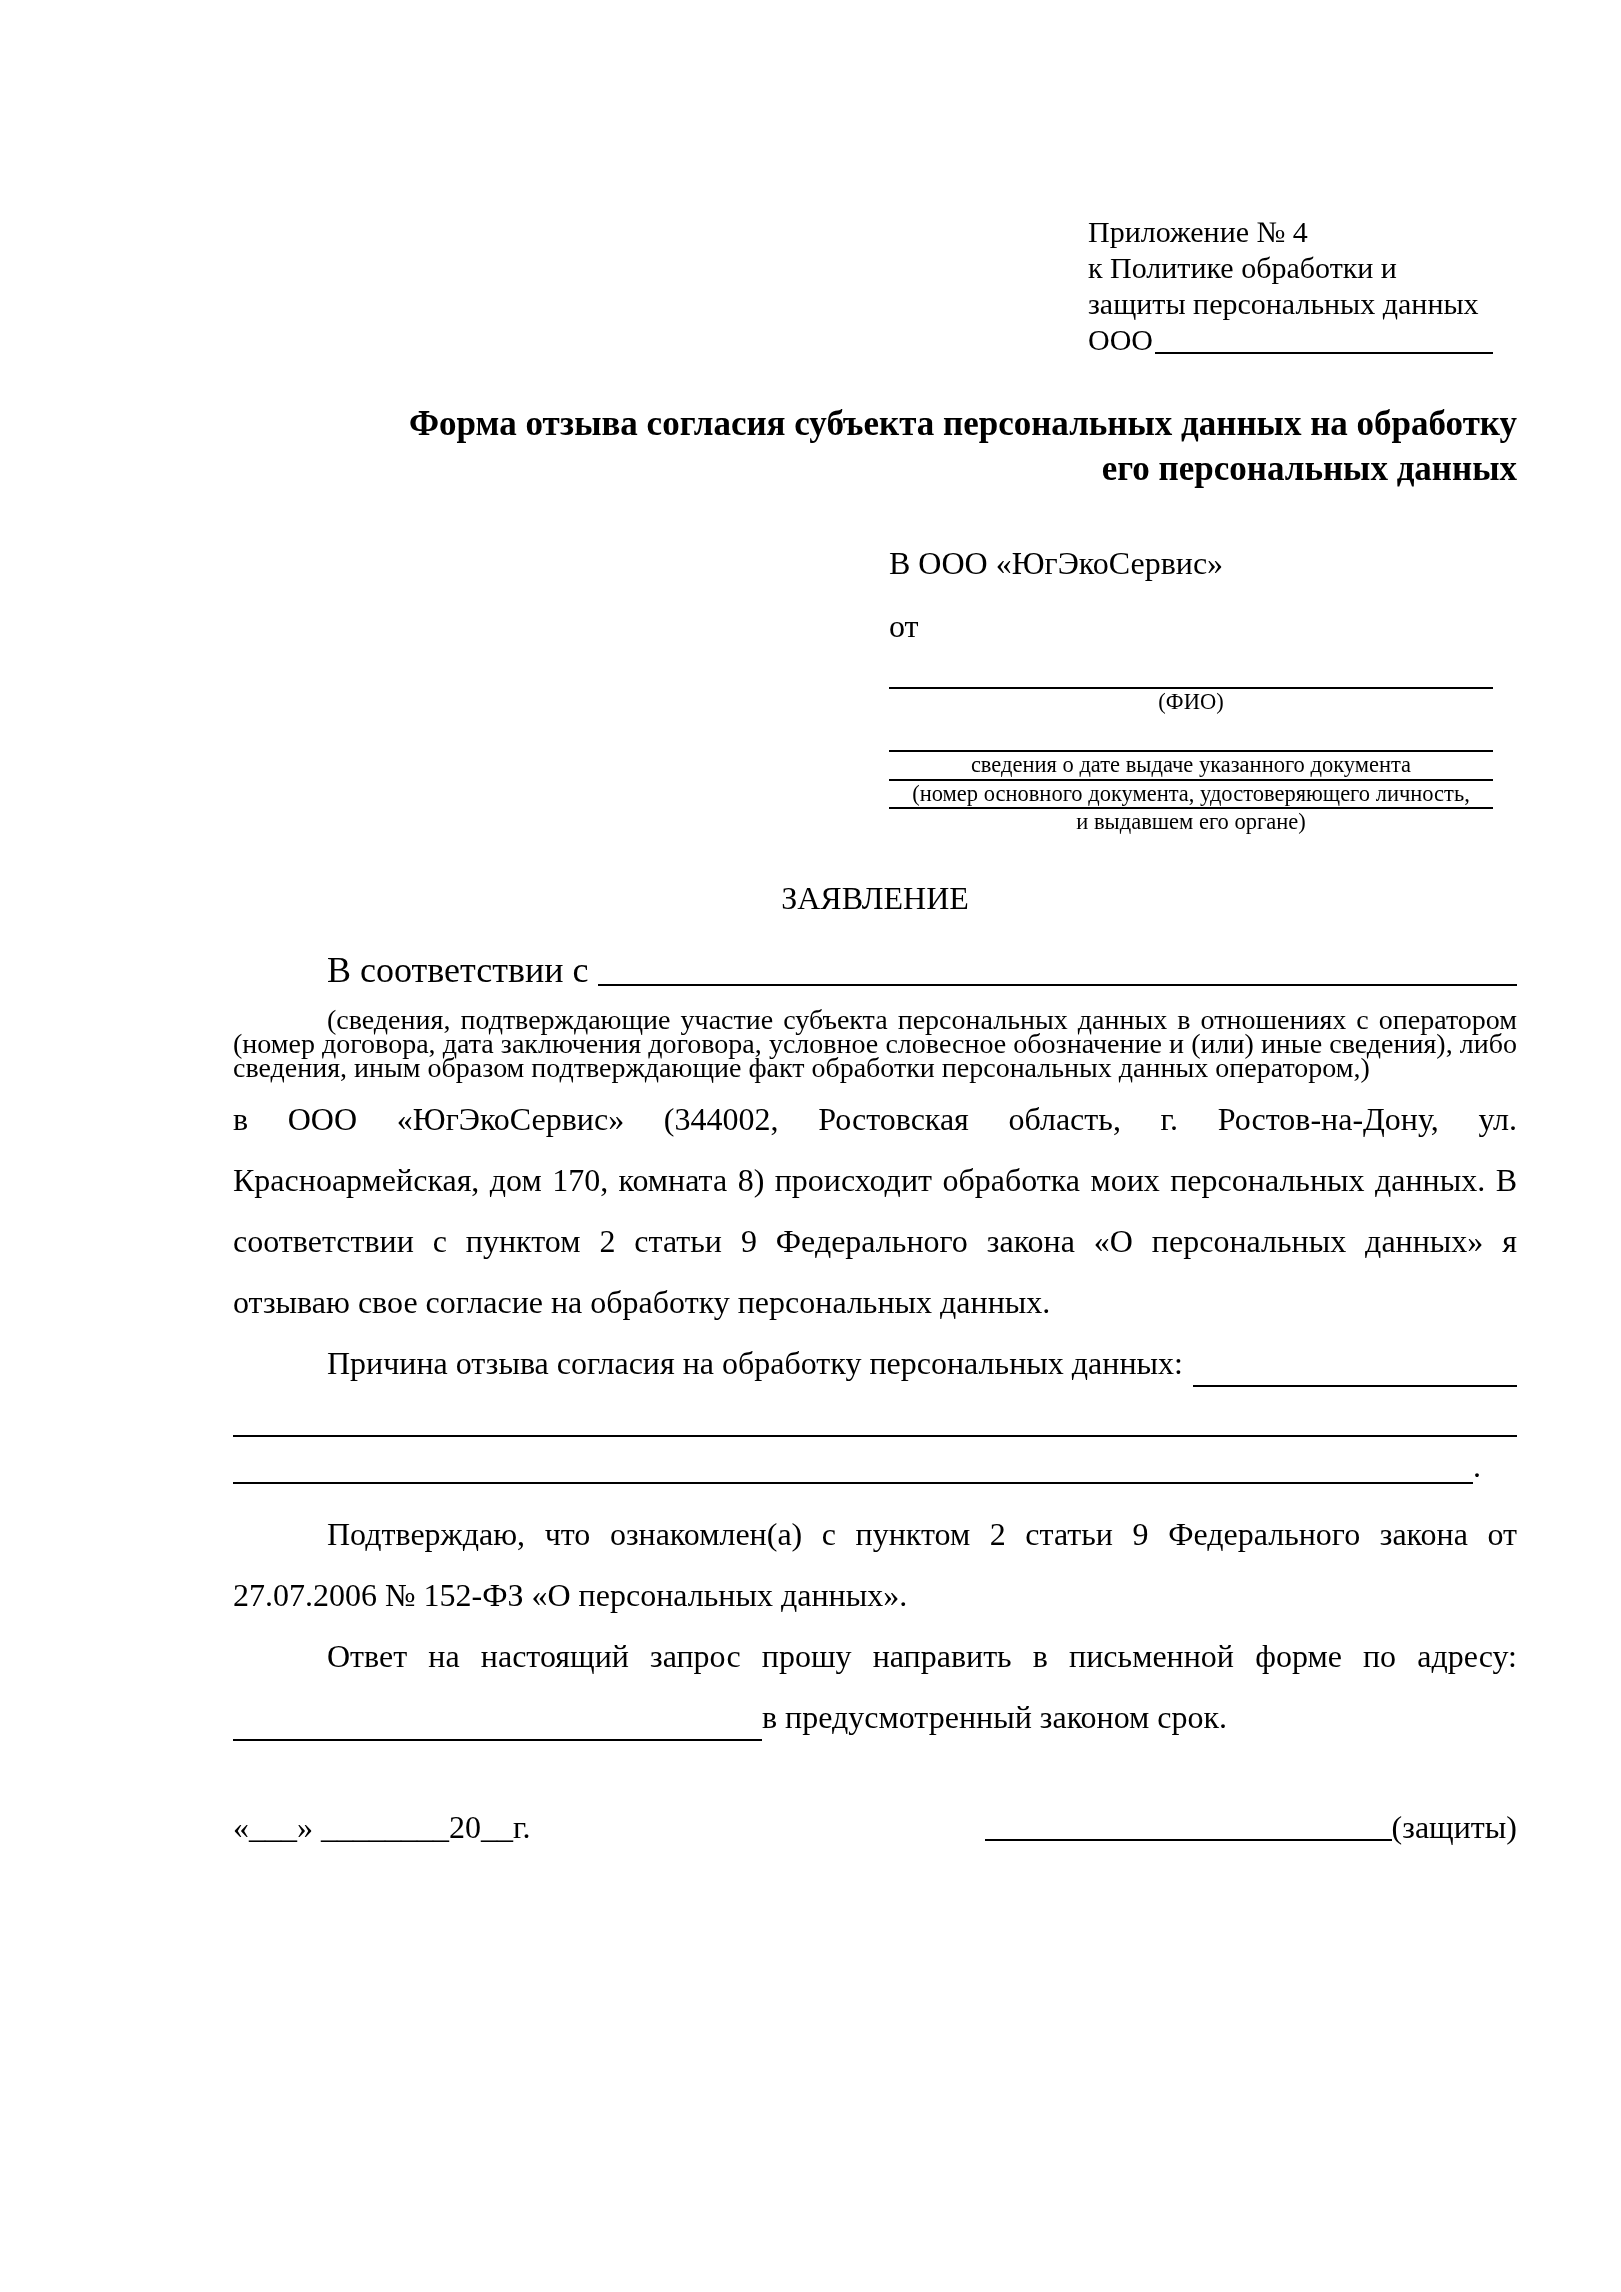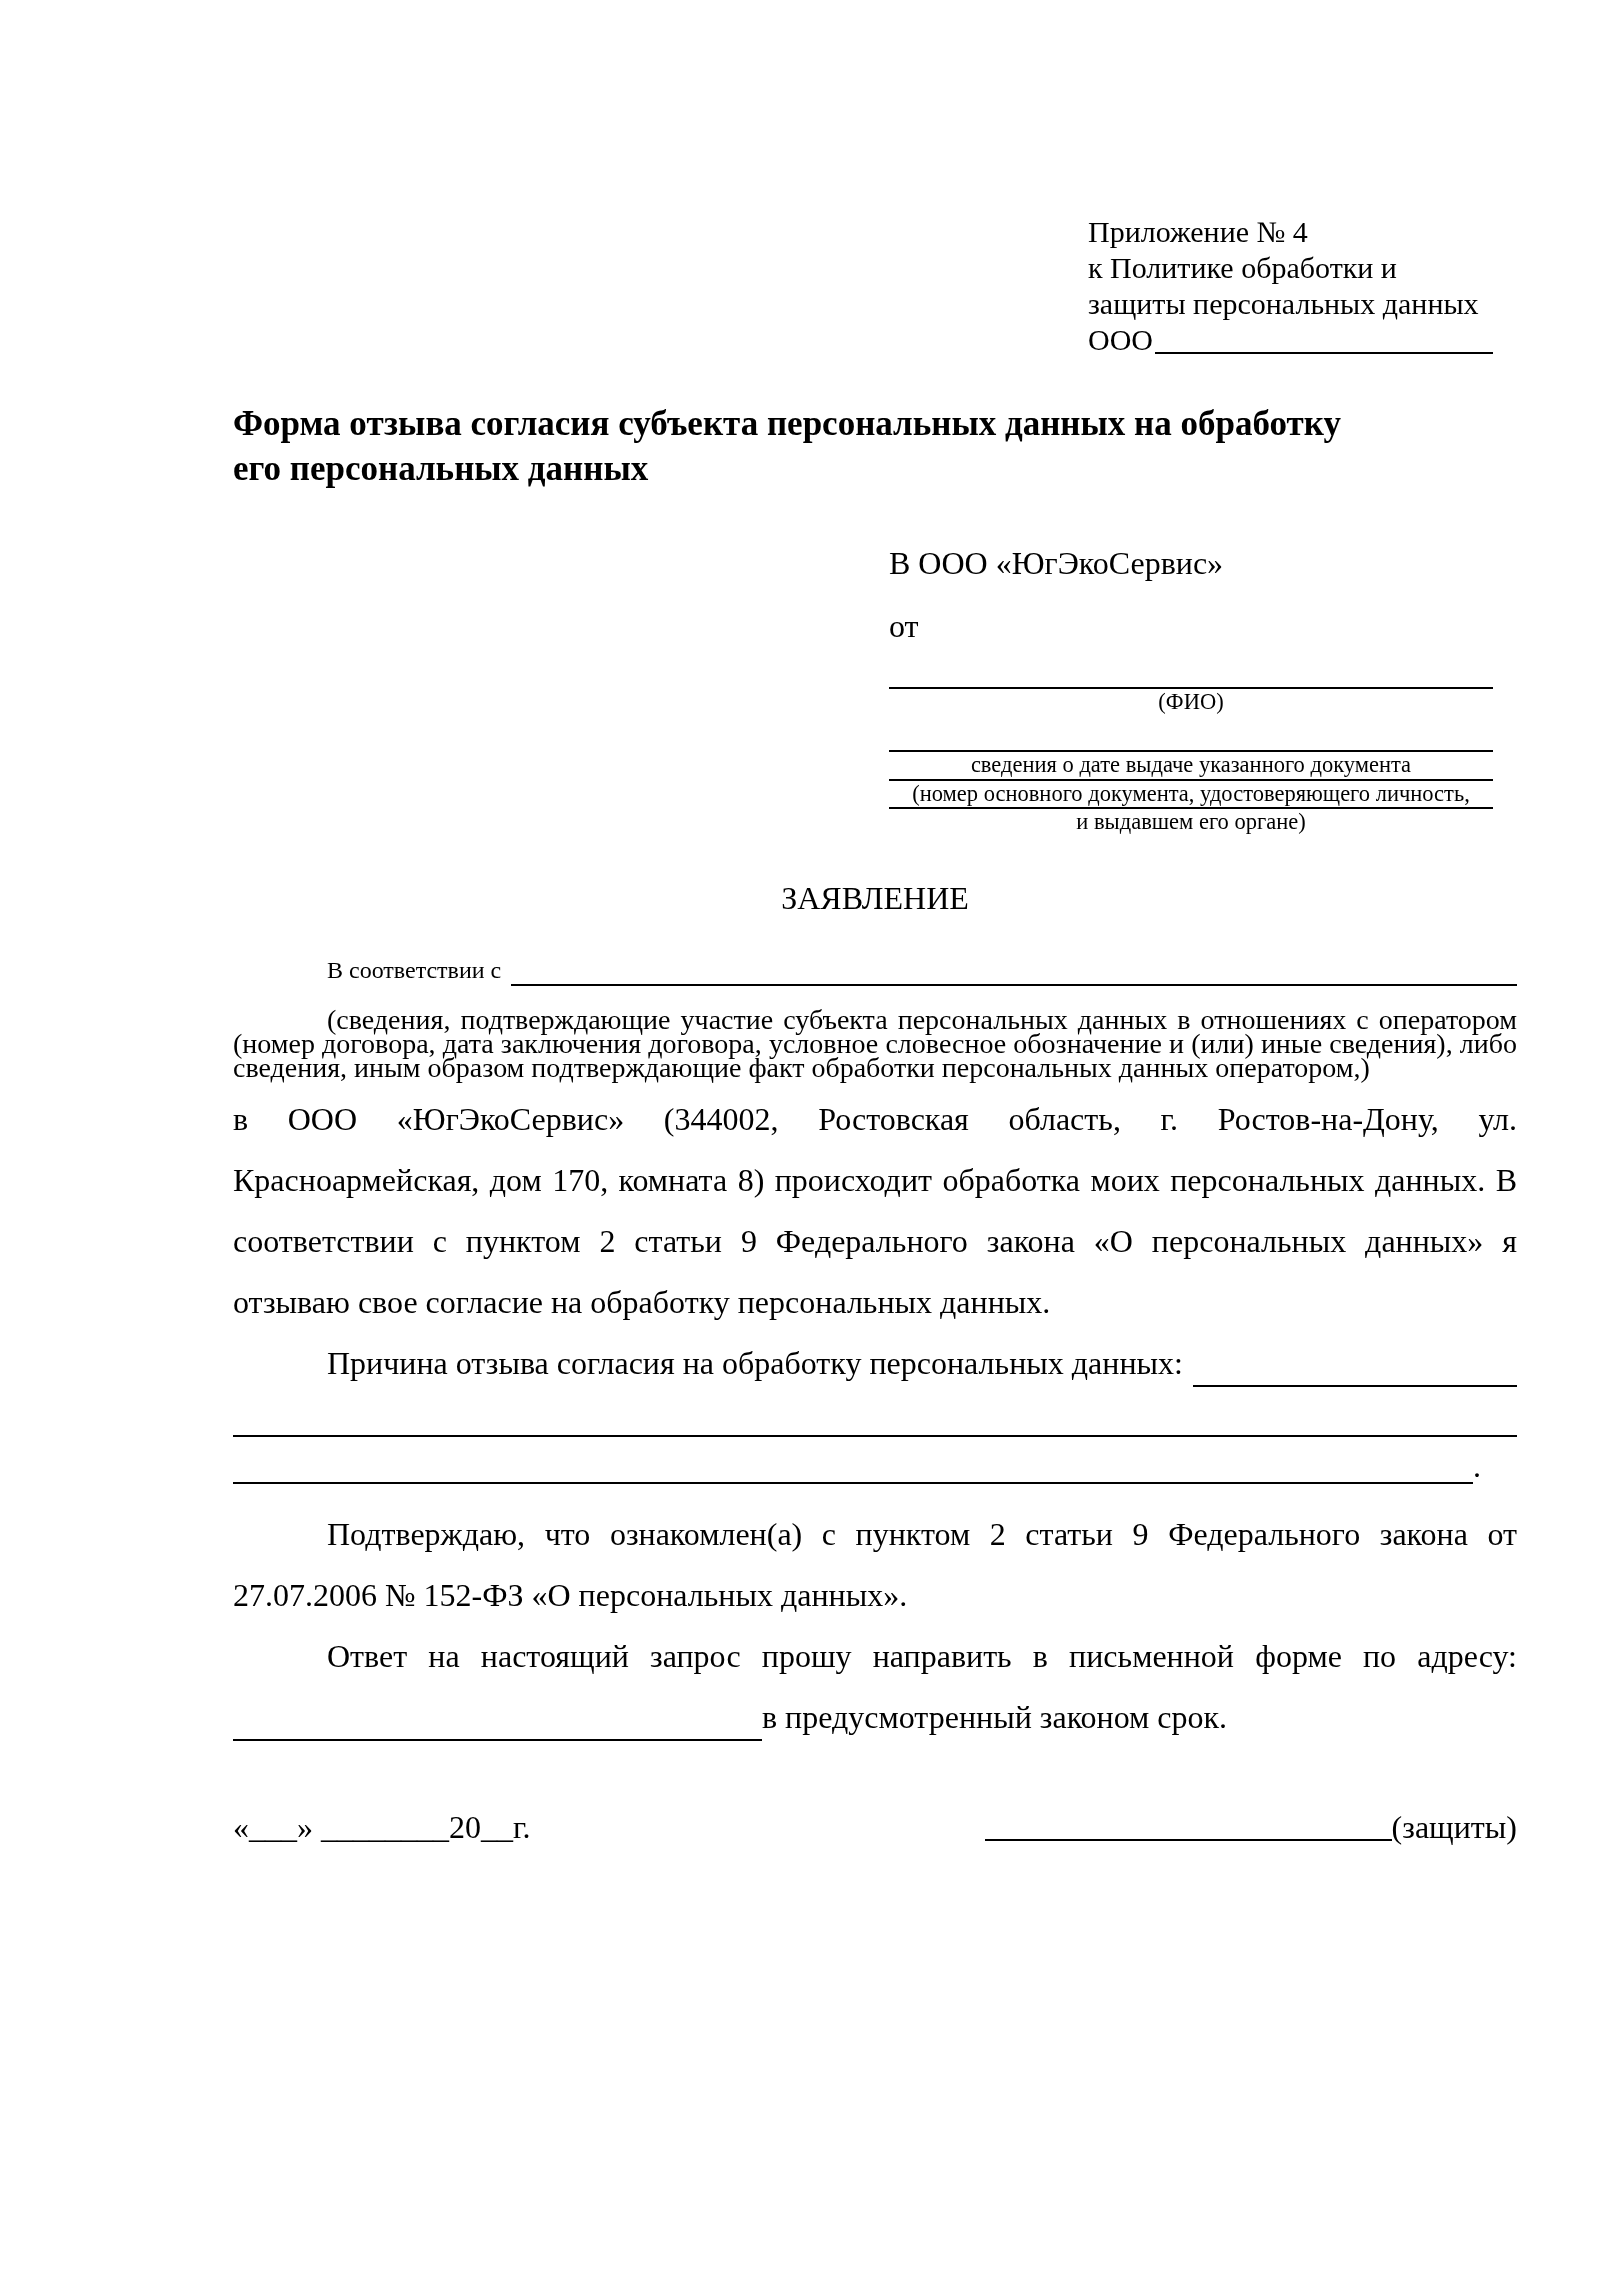--- a/index.html
+++ b/index.html
@@ -11,36 +11,36 @@
     position:relative;
   }
   .page { padding:214px 104px 0 233px; }
 
   
   .appendix { margin-left:855px; width:405px; font-size:30px; line-height:36px; }
   .appendix-ooo { display:flex; align-items:flex-end; }
   .appendix-ooo .fill-line { flex:1; border-bottom:2.9px solid #000; margin-bottom:3.9px; margin-left:2px; }
 
   
-  .doc-title { margin-top:43px; text-align:left; font-weight:bold; font-size:35px; line-height:45px; }
+  .doc-title { margin-top:43px; text-align:right; font-weight:bold; font-size:35px; line-height:45px; }
 
   
   .addressee { margin-top:53px; margin-left:656px; width:604px; font-size:32px; }
   .to-line { line-height:39px; }
   .from-line { line-height:39px; margin-top:23.5px; }
   .field-line { border-bottom:2.9px solid #000; }
   .field:nth-of-type(1) .field-line { height:25.5px; }
   .field:nth-of-type(2) .field-line { height:33px; }
   .field:nth-of-type(3) .field-line { height:43px; }
   .field:nth-of-type(4) .field-line { height:37px; }
   .field-caption { font-size:22.5px; line-height:26.5px; text-align:center; white-space:nowrap; }
 
   .statement-heading { margin-top:43px; text-align:center; font-size:32px; line-height:39px; }
 
-  .intro-line { margin-top:33px; display:flex; align-items:flex-end; font-size:24px; line-height:39px; }
+  .intro-line { margin-top:33px; display:flex; align-items:flex-end; font-size:36px; line-height:39px; }
   .intro-line .label { padding-left:94px; white-space:nowrap; }
   .intro-line .fill-line { flex:1; border-bottom:2.9px solid #000; margin-bottom:3.9px; margin-left:9.8px; }
 
   .footnote { margin-top:18px; font-size:28px; line-height:24px; text-align:justify; text-indent:94px; }
 
   .body-par { margin-top:9.8px; font-size:32px; line-height:61px; text-align:justify; }
 
   .reason-line { display:flex; align-items:flex-end; font-size:32px; line-height:61px; }
   .reason-line .label { padding-left:94px; white-space:nowrap; }
   .reason-line .fill-line { flex:1; border-bottom:2.9px solid #000; margin-bottom:6.9px; margin-left:9.8px; }

